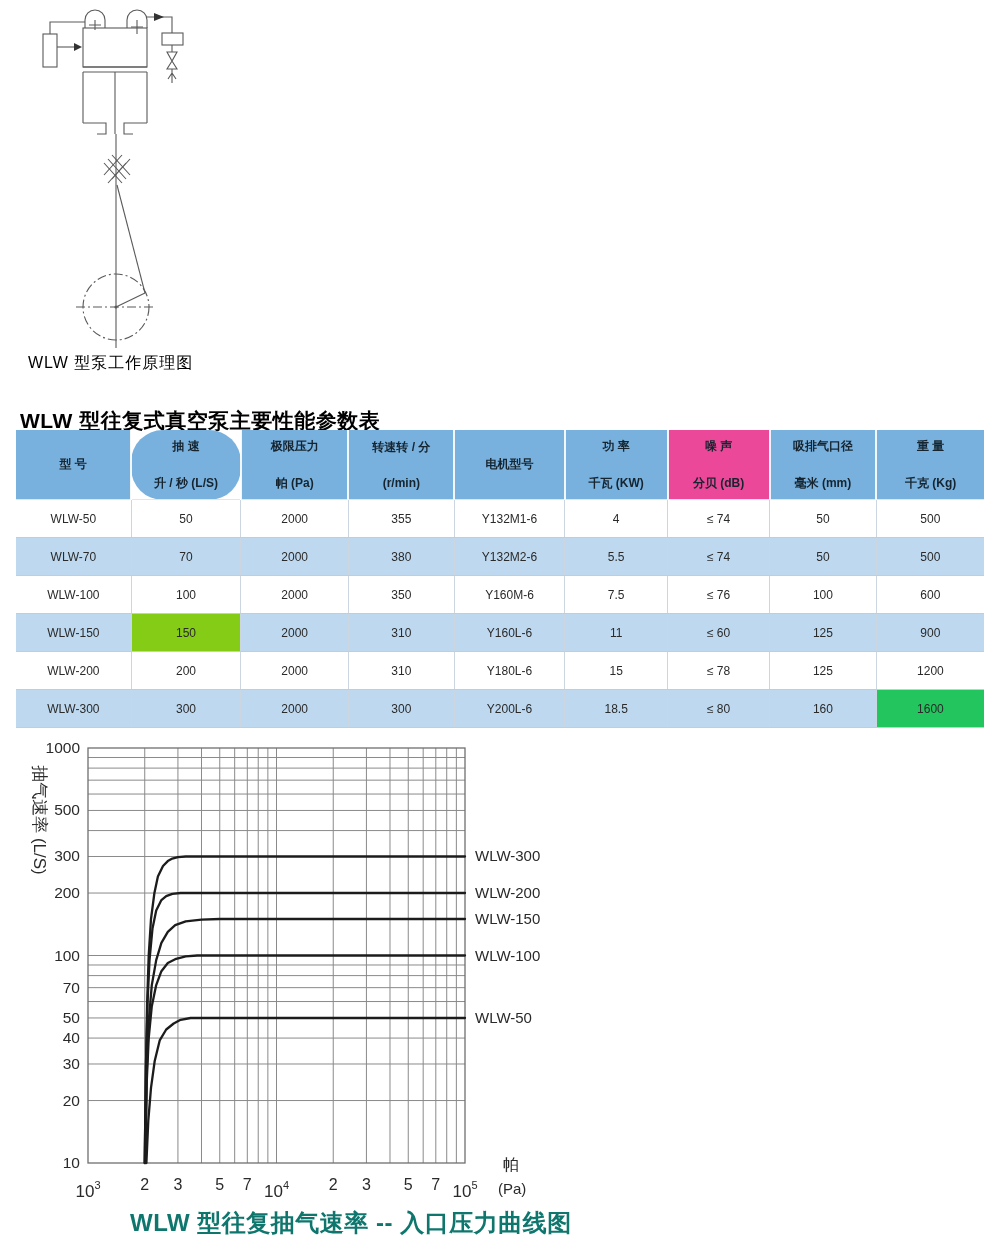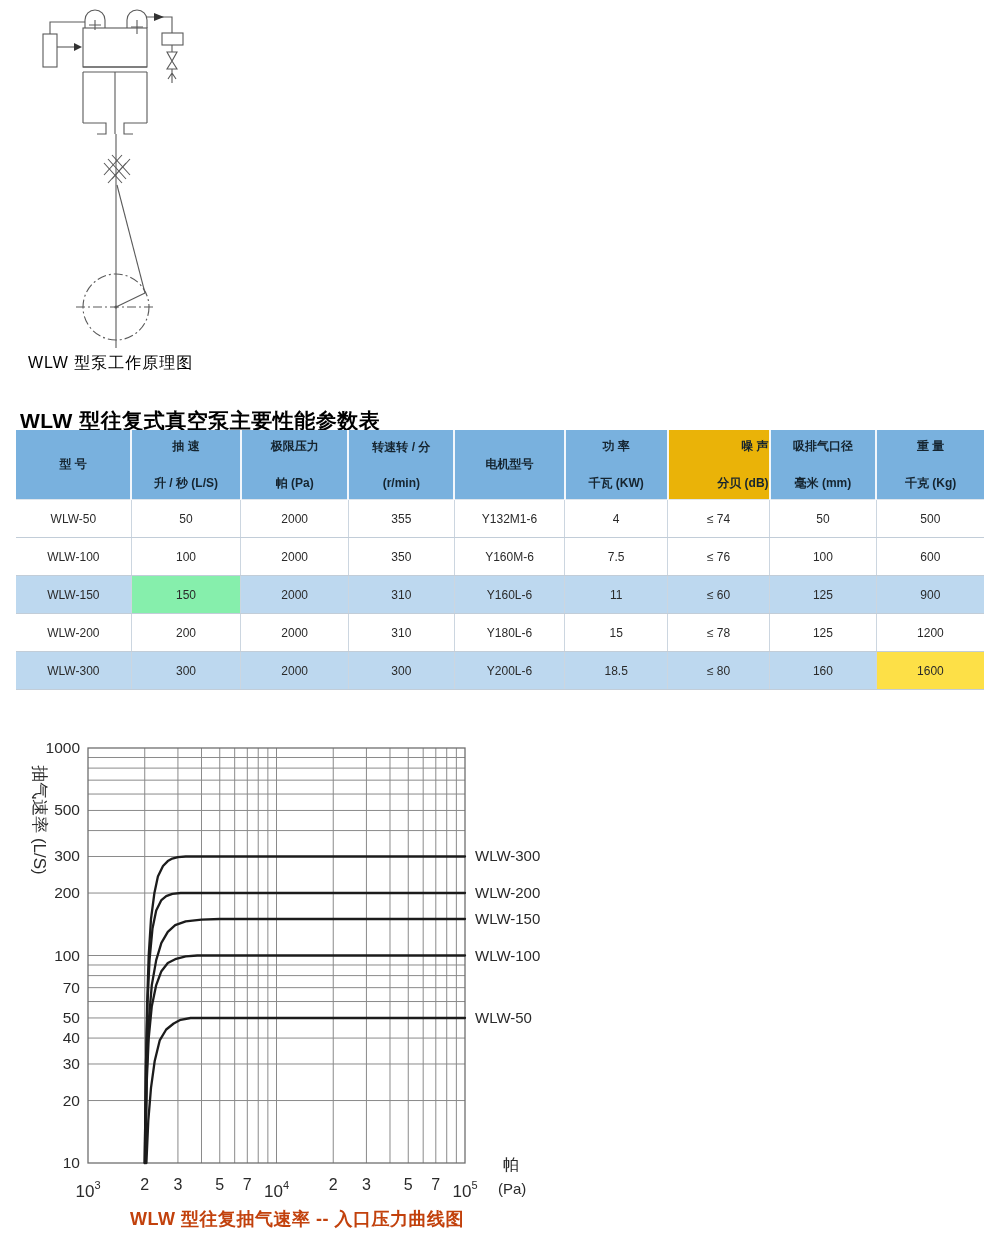--- a/index.html
+++ b/index.html
@@ -25,21 +25,21 @@
   table.params thead th:last-child{border-right:none;}
   table.params thead th .l2{font-weight:700;margin-top:20px;}
   table.params tbody td{
     height:37px;text-align:center;vertical-align:middle;color:#2a2a2a;
     border-right:1px solid #ccd6e0;border-bottom:1px solid #c2cdd8;padding:0;
   }
   table.params tbody td:last-child{border-right:none;}
   table.params tbody tr:first-child td{border-top:1px solid #dfe6ec;}
   .chart-wrap{position:absolute;left:0;top:735px;}
   .chart-caption{
-    position:absolute;left:130px;top:1207px;font-size:18px;font-weight:700;color:#c2410c;
+    position:absolute;left:130px;top:1207px;font-size:24px;font-weight:700;color:#0f766e;
     letter-spacing:0.5px;
   }
 </style>
 </head>
 <body>
 
 <svg class="schematic" width="225" height="352" viewBox="0 0 225 352">
   <g fill="none" stroke="#5a5a5a" stroke-width="1.1">
 
     <path d="M67,25 V17 A10,10 0 0 1 87,17 V25"></path>
@@ -85,40 +85,40 @@
 
 <div class="table-title">WLW 型往复式真空泵主要性能参数表</div>
 
 <div class="params-table-wrap">
   <table class="params">
     <thead>
         <tr>
           <th style="width: 12%; background: rgb(121, 177, 222);">
             <div>型  号</div>
           </th>
-          <th style="width: 11.3%; background: rgb(121, 177, 222);">
+          <th style="width: 11.3%; background: rgb(121, 177, 222); border-radius: 32px;">
             <div>抽  速</div>
             <div class="l2">升 / 秒 (L/S)</div>
           </th>
           <th style="width: 11.1%; background: rgb(121, 177, 222);">
             <div>极限压力</div>
             <div class="l2">帕 (Pa)</div>
           </th>
           <th style="width: 10.9%; background: rgb(121, 177, 222);">
             <div>转速转 / 分</div>
             <div class="l2">(r/min)</div>
           </th>
           <th style="width: 11.4%; background: rgb(121, 177, 222);">
             <div>电机型号</div>
           </th>
           <th style="width: 10.6%; background: rgb(121, 177, 222);">
             <div>功 率</div>
             <div class="l2">千瓦 (KW)</div>
           </th>
-          <th style="width: 10.5%; background: #eab308; text-align: right;">
+          <th style="width: 10.5%; background: #ec4899;">
             <div>噪 声</div>
             <div class="l2">分贝 (dB)</div>
           </th>
           <th style="width: 11%; background: rgb(121, 177, 222);">
             <div>吸排气口径</div>
             <div class="l2">毫米 (mm)</div>
           </th>
           <th style="width: 11.2%; background: rgb(121, 177, 222);">
             <div>重 量</div>
             <div class="l2">千克 (Kg)</div>
@@ -131,33 +131,44 @@
           <td>50</td>
           <td>2000</td>
           <td>355</td>
           <td>Y132M1-6</td>
           <td>4</td>
           <td>≤ 74</td>
           <td>50</td>
           <td>500</td>
         </tr>
         <tr>
+          <td style="background: rgb(189, 216, 239);">WLW-70</td>
+          <td style="background: rgb(189, 216, 239);">70</td>
+          <td style="background: rgb(189, 216, 239);">2000</td>
+          <td style="background: rgb(189, 216, 239);">380</td>
+          <td style="background: rgb(189, 216, 239);">Y132M2-6</td>
+          <td style="background: rgb(189, 216, 239);">5.5</td>
+          <td style="background: rgb(189, 216, 239);">≤ 74</td>
+          <td style="background: rgb(189, 216, 239);">50</td>
+          <td style="background: rgb(189, 216, 239);">500</td>
+        </tr>
+        <tr>
           <td>WLW-100</td>
           <td>100</td>
           <td>2000</td>
           <td>350</td>
           <td>Y160M-6</td>
           <td>7.5</td>
           <td>≤ 76</td>
           <td>100</td>
           <td>600</td>
         </tr>
         <tr>
           <td style="background: rgb(189, 216, 239);">WLW-150</td>
-          <td style="background: #86efac; margin-left: 32px;">150</td>
+          <td style="background: #84cc16; margin-left: 32px;">150</td>
           <td style="background: rgb(189, 216, 239);">2000</td>
           <td style="background: rgb(189, 216, 239);">310</td>
           <td style="background: rgb(189, 216, 239);">Y160L-6</td>
           <td style="background: rgb(189, 216, 239); margin-top: 8px;">11</td>
           <td style="background: rgb(189, 216, 239);">≤ 60</td>
           <td style="background: rgb(189, 216, 239);">125</td>
           <td style="background: rgb(189, 216, 239);">900</td>
         </tr>
         <tr>
           <td>WLW-200</td>
@@ -172,21 +183,21 @@
         </tr>
         <tr>
           <td style="background: rgb(189, 216, 239);">WLW-300</td>
           <td style="background: rgb(189, 216, 239);">300</td>
           <td style="background: rgb(189, 216, 239);">2000</td>
           <td style="background: rgb(189, 216, 239);">300</td>
           <td style="background: rgb(189, 216, 239);">Y200L-6</td>
           <td style="background: rgb(189, 216, 239);">18.5</td>
           <td style="background: rgb(189, 216, 239);">≤ 80</td>
           <td style="background: rgb(189, 216, 239);">160</td>
-          <td style="background: #fde047; margin-left: 23px;">1600</td>
+          <td style="background: #22c55e; margin-left: 23px;">1600</td>
         </tr>
       </tbody>
   </table>
 </div>
 
 <div class="chart-wrap">
   <svg width="560" height="475" viewBox="0 0 560 475">
       <line x1="144.74415418266045" y1="13" x2="144.74415418266045" y2="428" stroke="#8a8a8a" stroke-width="1"></line>
       <line x1="177.93735651465641" y1="13" x2="177.93735651465641" y2="428" stroke="#8a8a8a" stroke-width="1"></line>
       <line x1="201.48830836532093" y1="13" x2="201.48830836532093" y2="428" stroke="#8a8a8a" stroke-width="1"></line>

